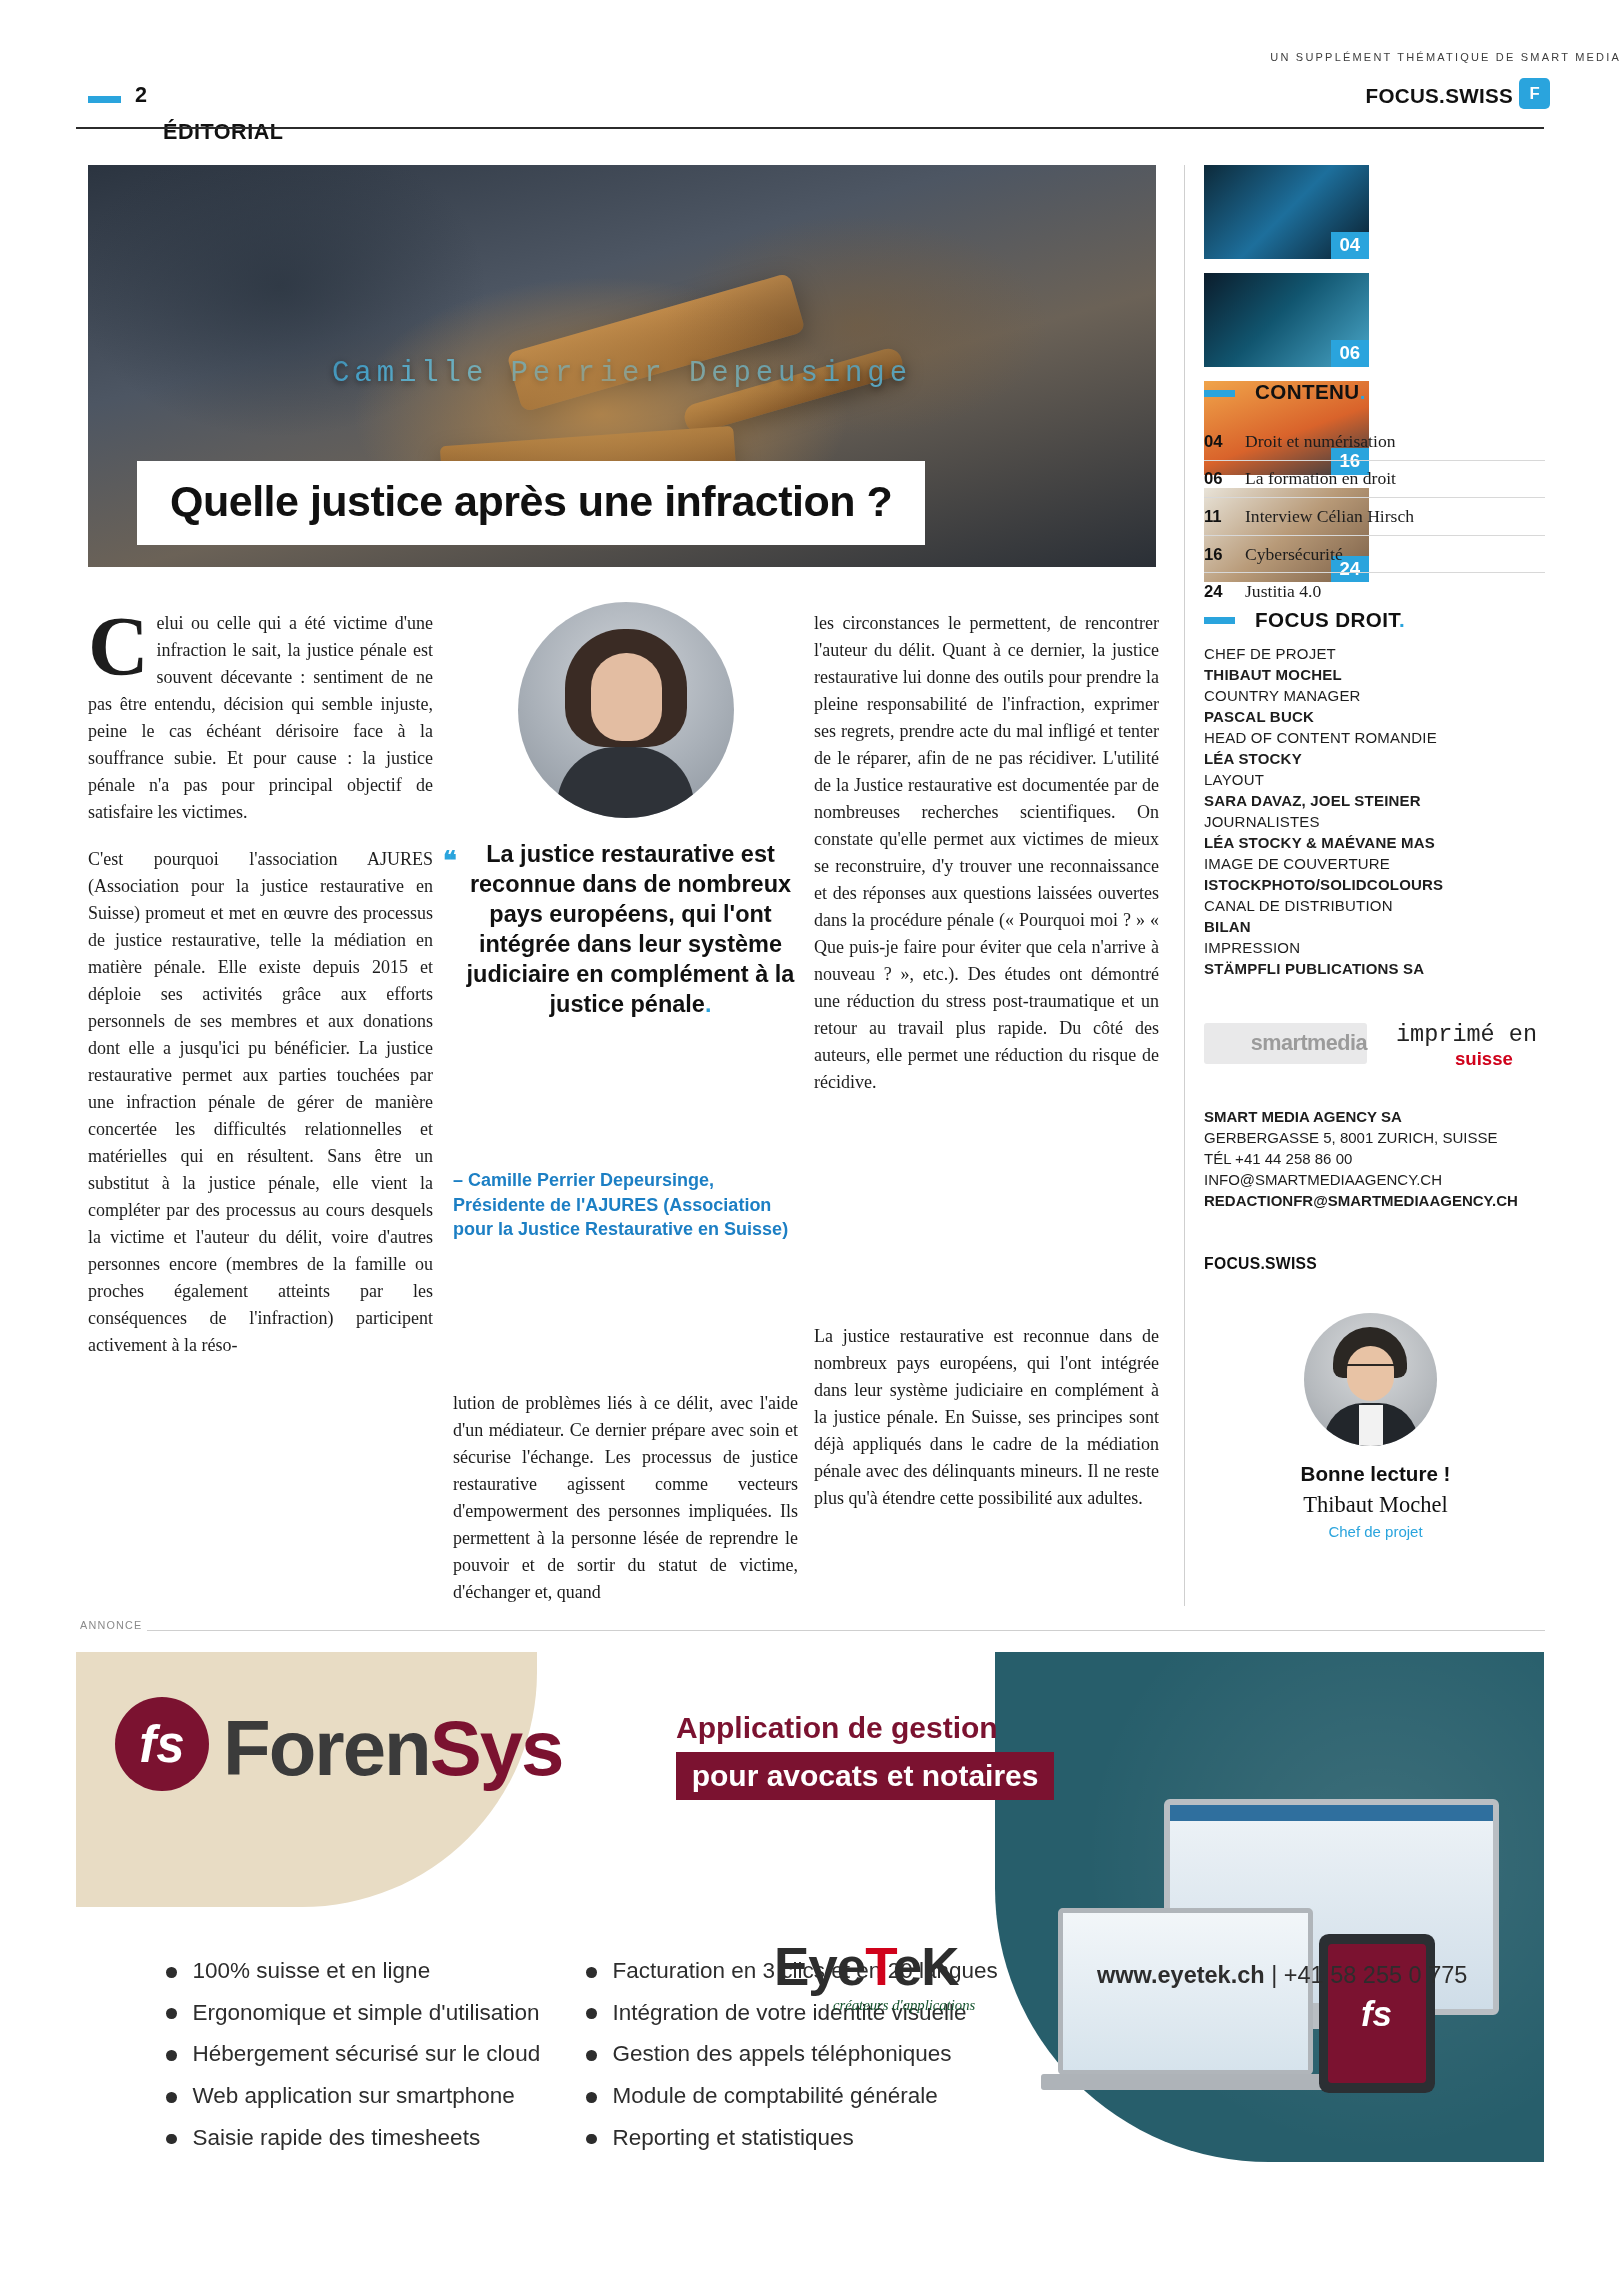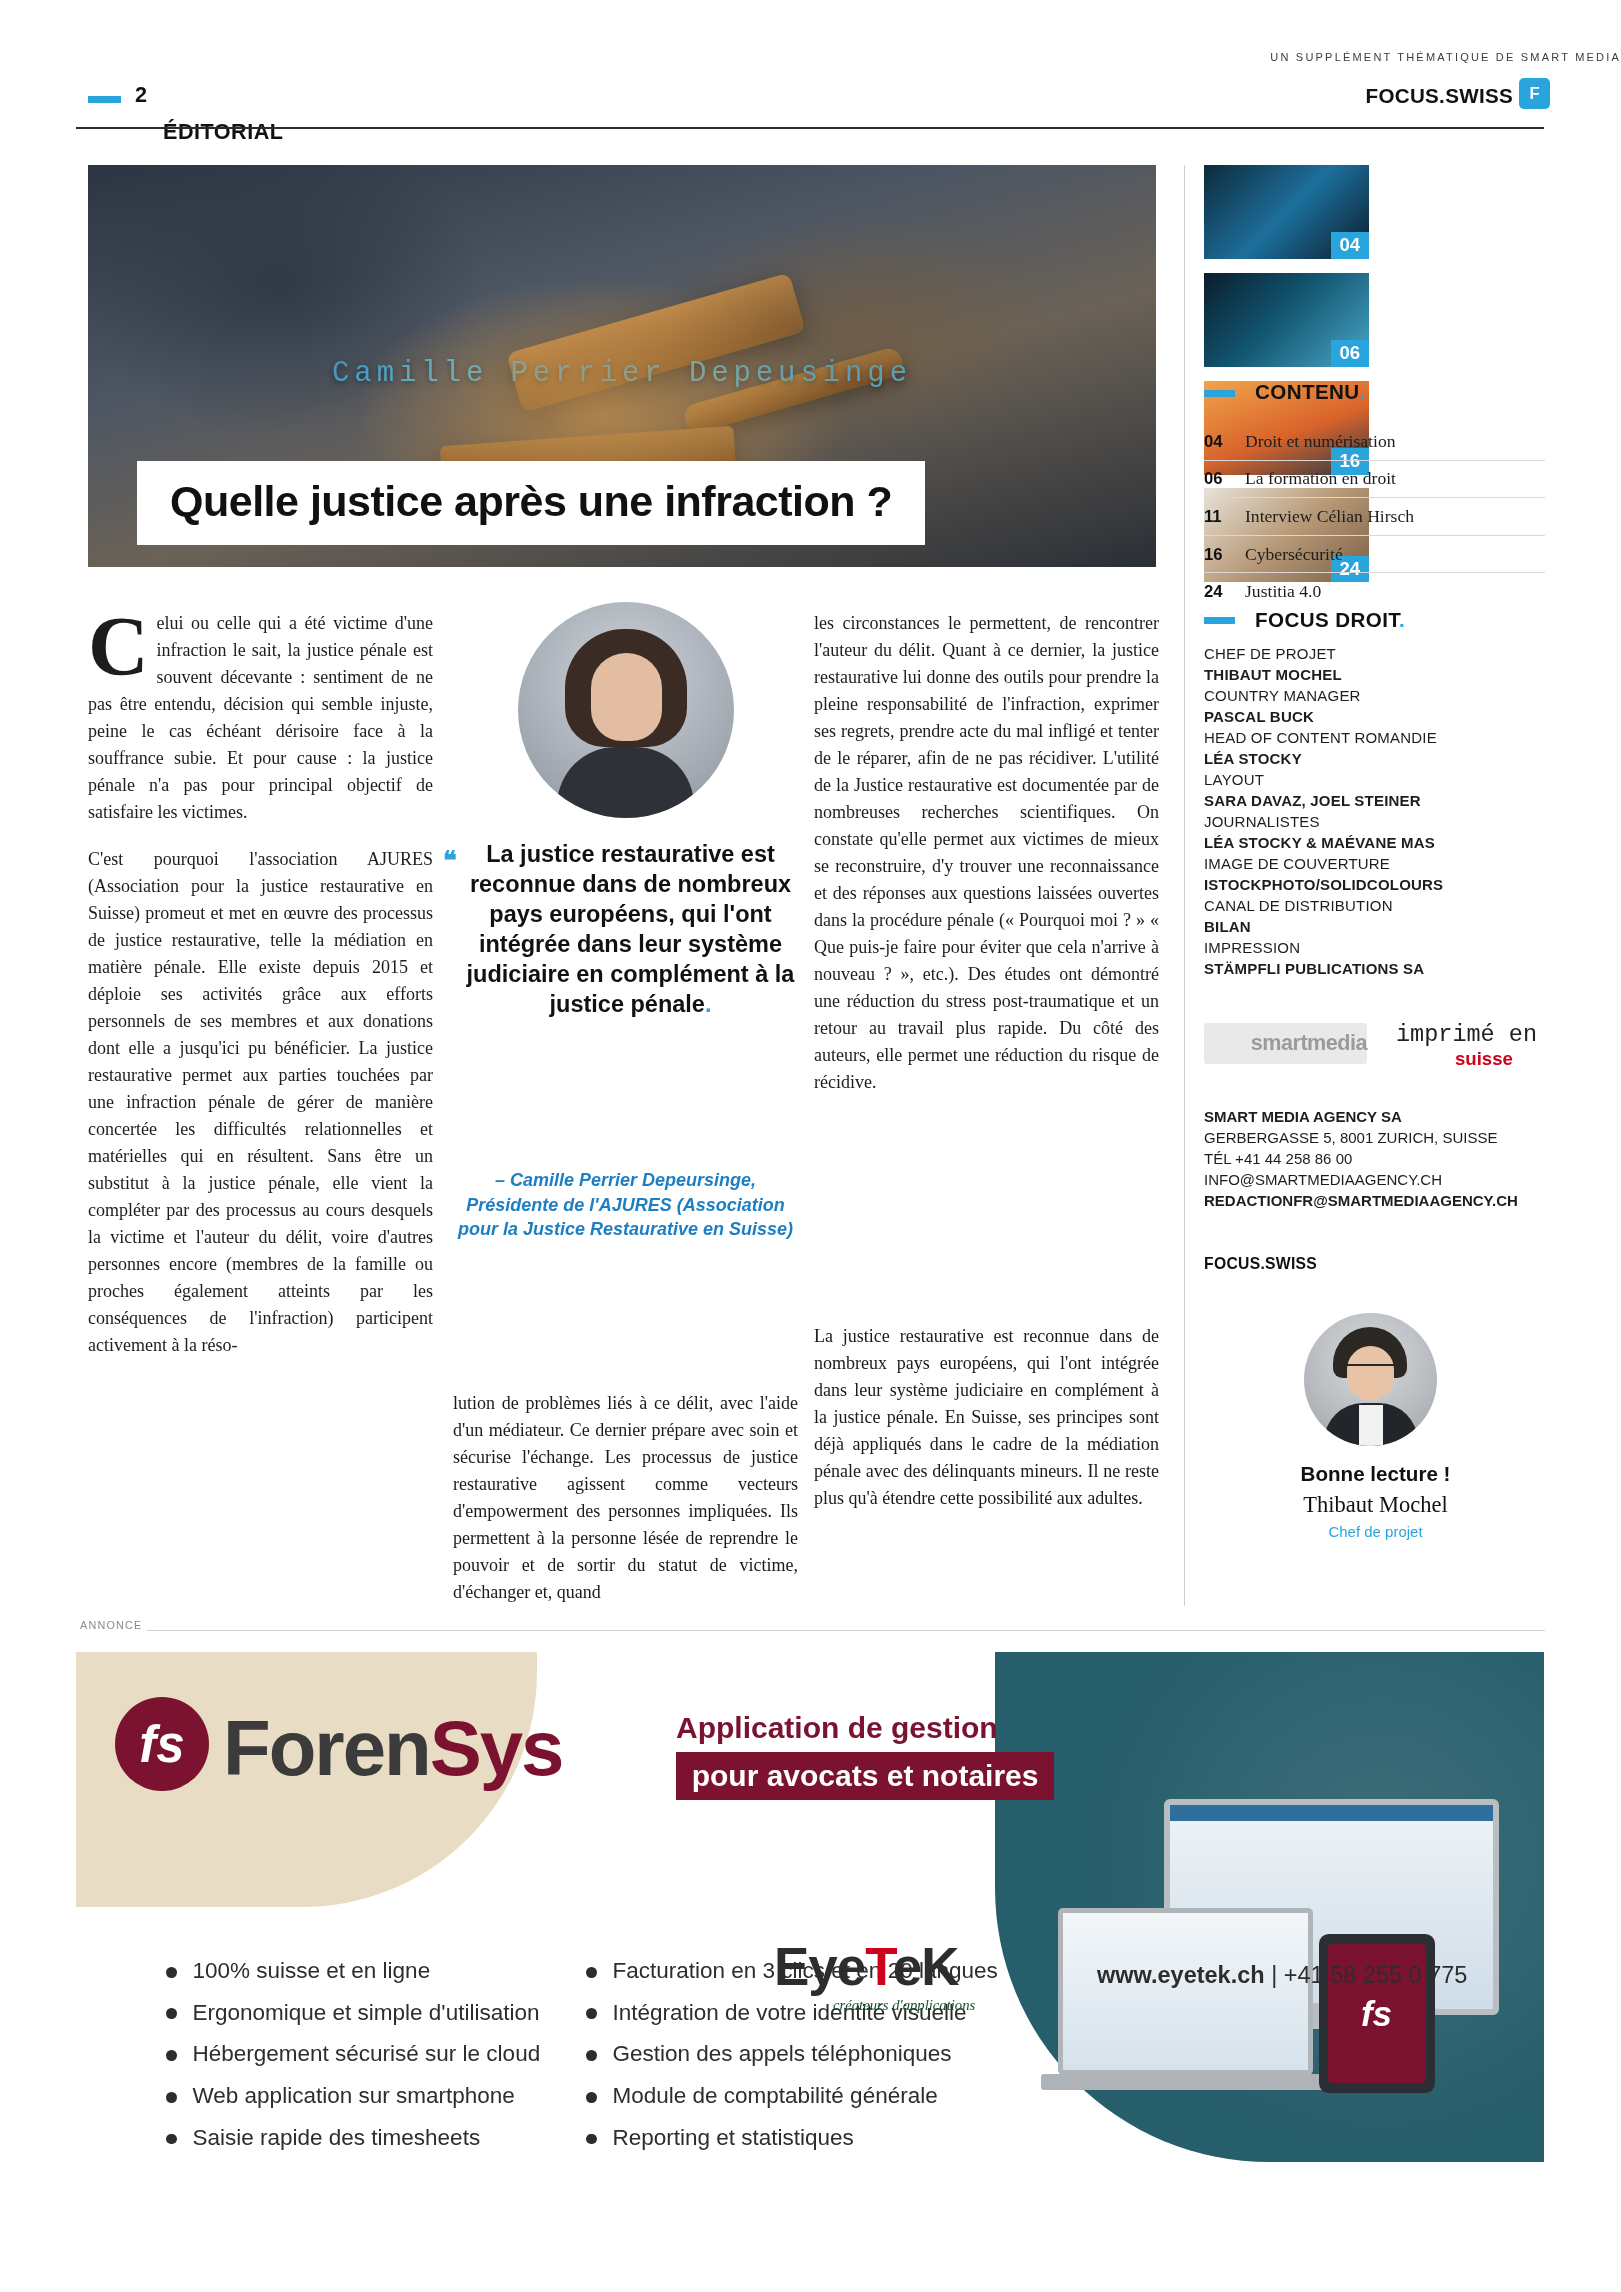--- a/index.html
+++ b/index.html
@@ -127,22 +127,22 @@
     position:absolute;top:839px;left:461px;width:339px;text-align:center;
     font-family:"Liberation Sans",sans-serif;
     font-size:23.5px;line-height:30px;font-weight:700;color:#111;
   }
   .pullquote .accentdot{color:#2aa4dd;}
   .quote-mark{
     position:absolute;top:845px;left:443px;color:#2aa4dd;font-size:25.5px;font-weight:700;
     font-family:"Liberation Serif",serif;
   }
   .attrib{
-    position:absolute;top:1168px;left:453px;width:345px;text-align:center;
-    font-family:"Liberation Sans",sans-serif;font-size:18px;line-height:24.5px;font-weight:700;color:#1c7fc4;font-style:italic;
+    position:absolute;top:1168px;left:453px;width:345px;
+    font-family:"Liberation Sans",sans-serif;font-size:18px;line-height:24.5px;font-weight:700;color:#1c7fc4;
   }
   .col2b{position:absolute;top:1390px;left:453px;width:345px;
     font-size:18px;line-height:27px;text-align:justify;}
   .col3b{position:absolute;top:1323px;left:814px;width:345px;
     font-size:18px;line-height:27px;text-align:justify;}
 
   
   .rail-sep{position:absolute;top:165px;left:1184px;width:1px;height:1441px;background:#cfcfcf;}
   .thumbs{position:absolute;top:165px;left:1204px;width:341px;}
   .thumb{position:relative;width:165px;height:94px;overflow:hidden;display:inline-block;margin:0 9.8px 9.8px 0;}

